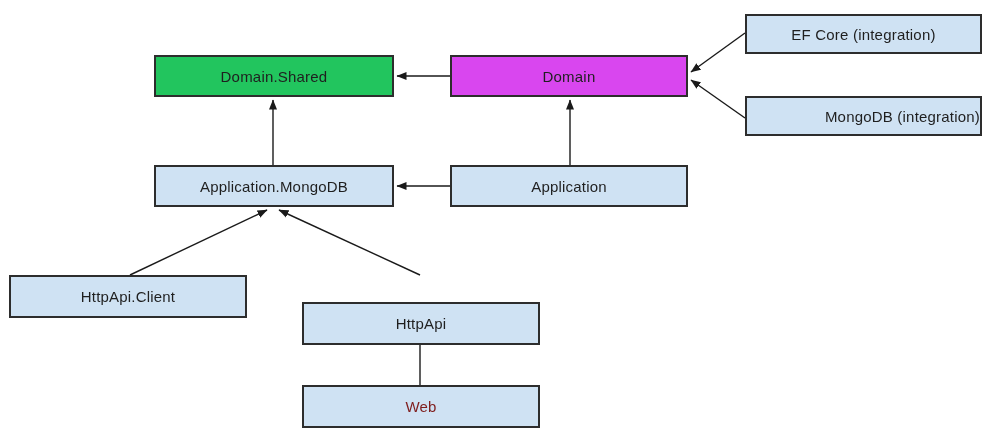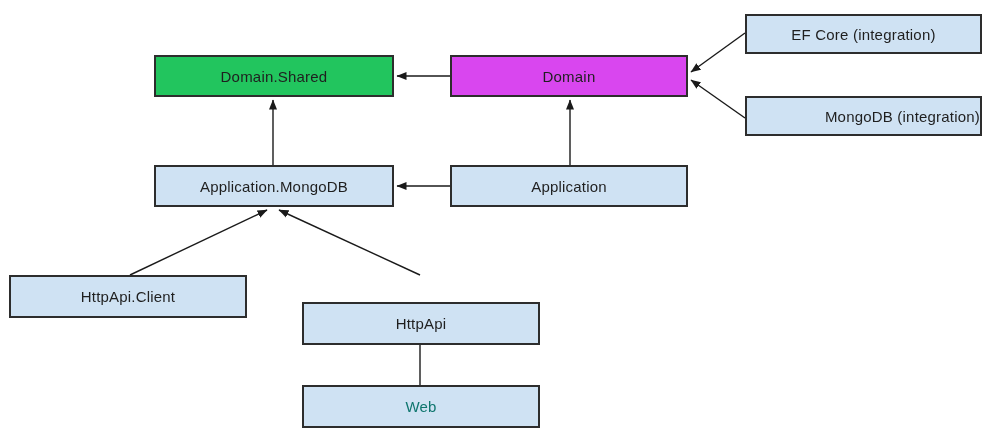--- a/index.html
+++ b/index.html
@@ -81,16 +81,16 @@
 
   <div class="node" style="left: 9px; top: 275px; width: 238px; height: 43px; background: rgb(207, 226, 243); border-color: rgb(45, 45, 45);">
     <span style="color: rgb(31, 31, 31);">HttpApi.Client</span>
   </div>
 
   <div class="node" style="left: 302px; top: 282px; width: 238px; height: 43px; background: rgb(207, 226, 243); border-color: rgb(45, 45, 45); margin-top: 20px;">
     <span style="color: rgb(31, 31, 31);">HttpApi</span>
   </div>
 
   <div class="node" style="left: 302px; top: 385px; width: 238px; height: 43px; background: rgb(207, 226, 243); border-color: rgb(45, 45, 45);">
-    <span style="color: #0f766e;">Web</span>
+    <span style="color: #7f1d1d;">Web</span>
   </div>
 
 </div>
 
 </body></html>

